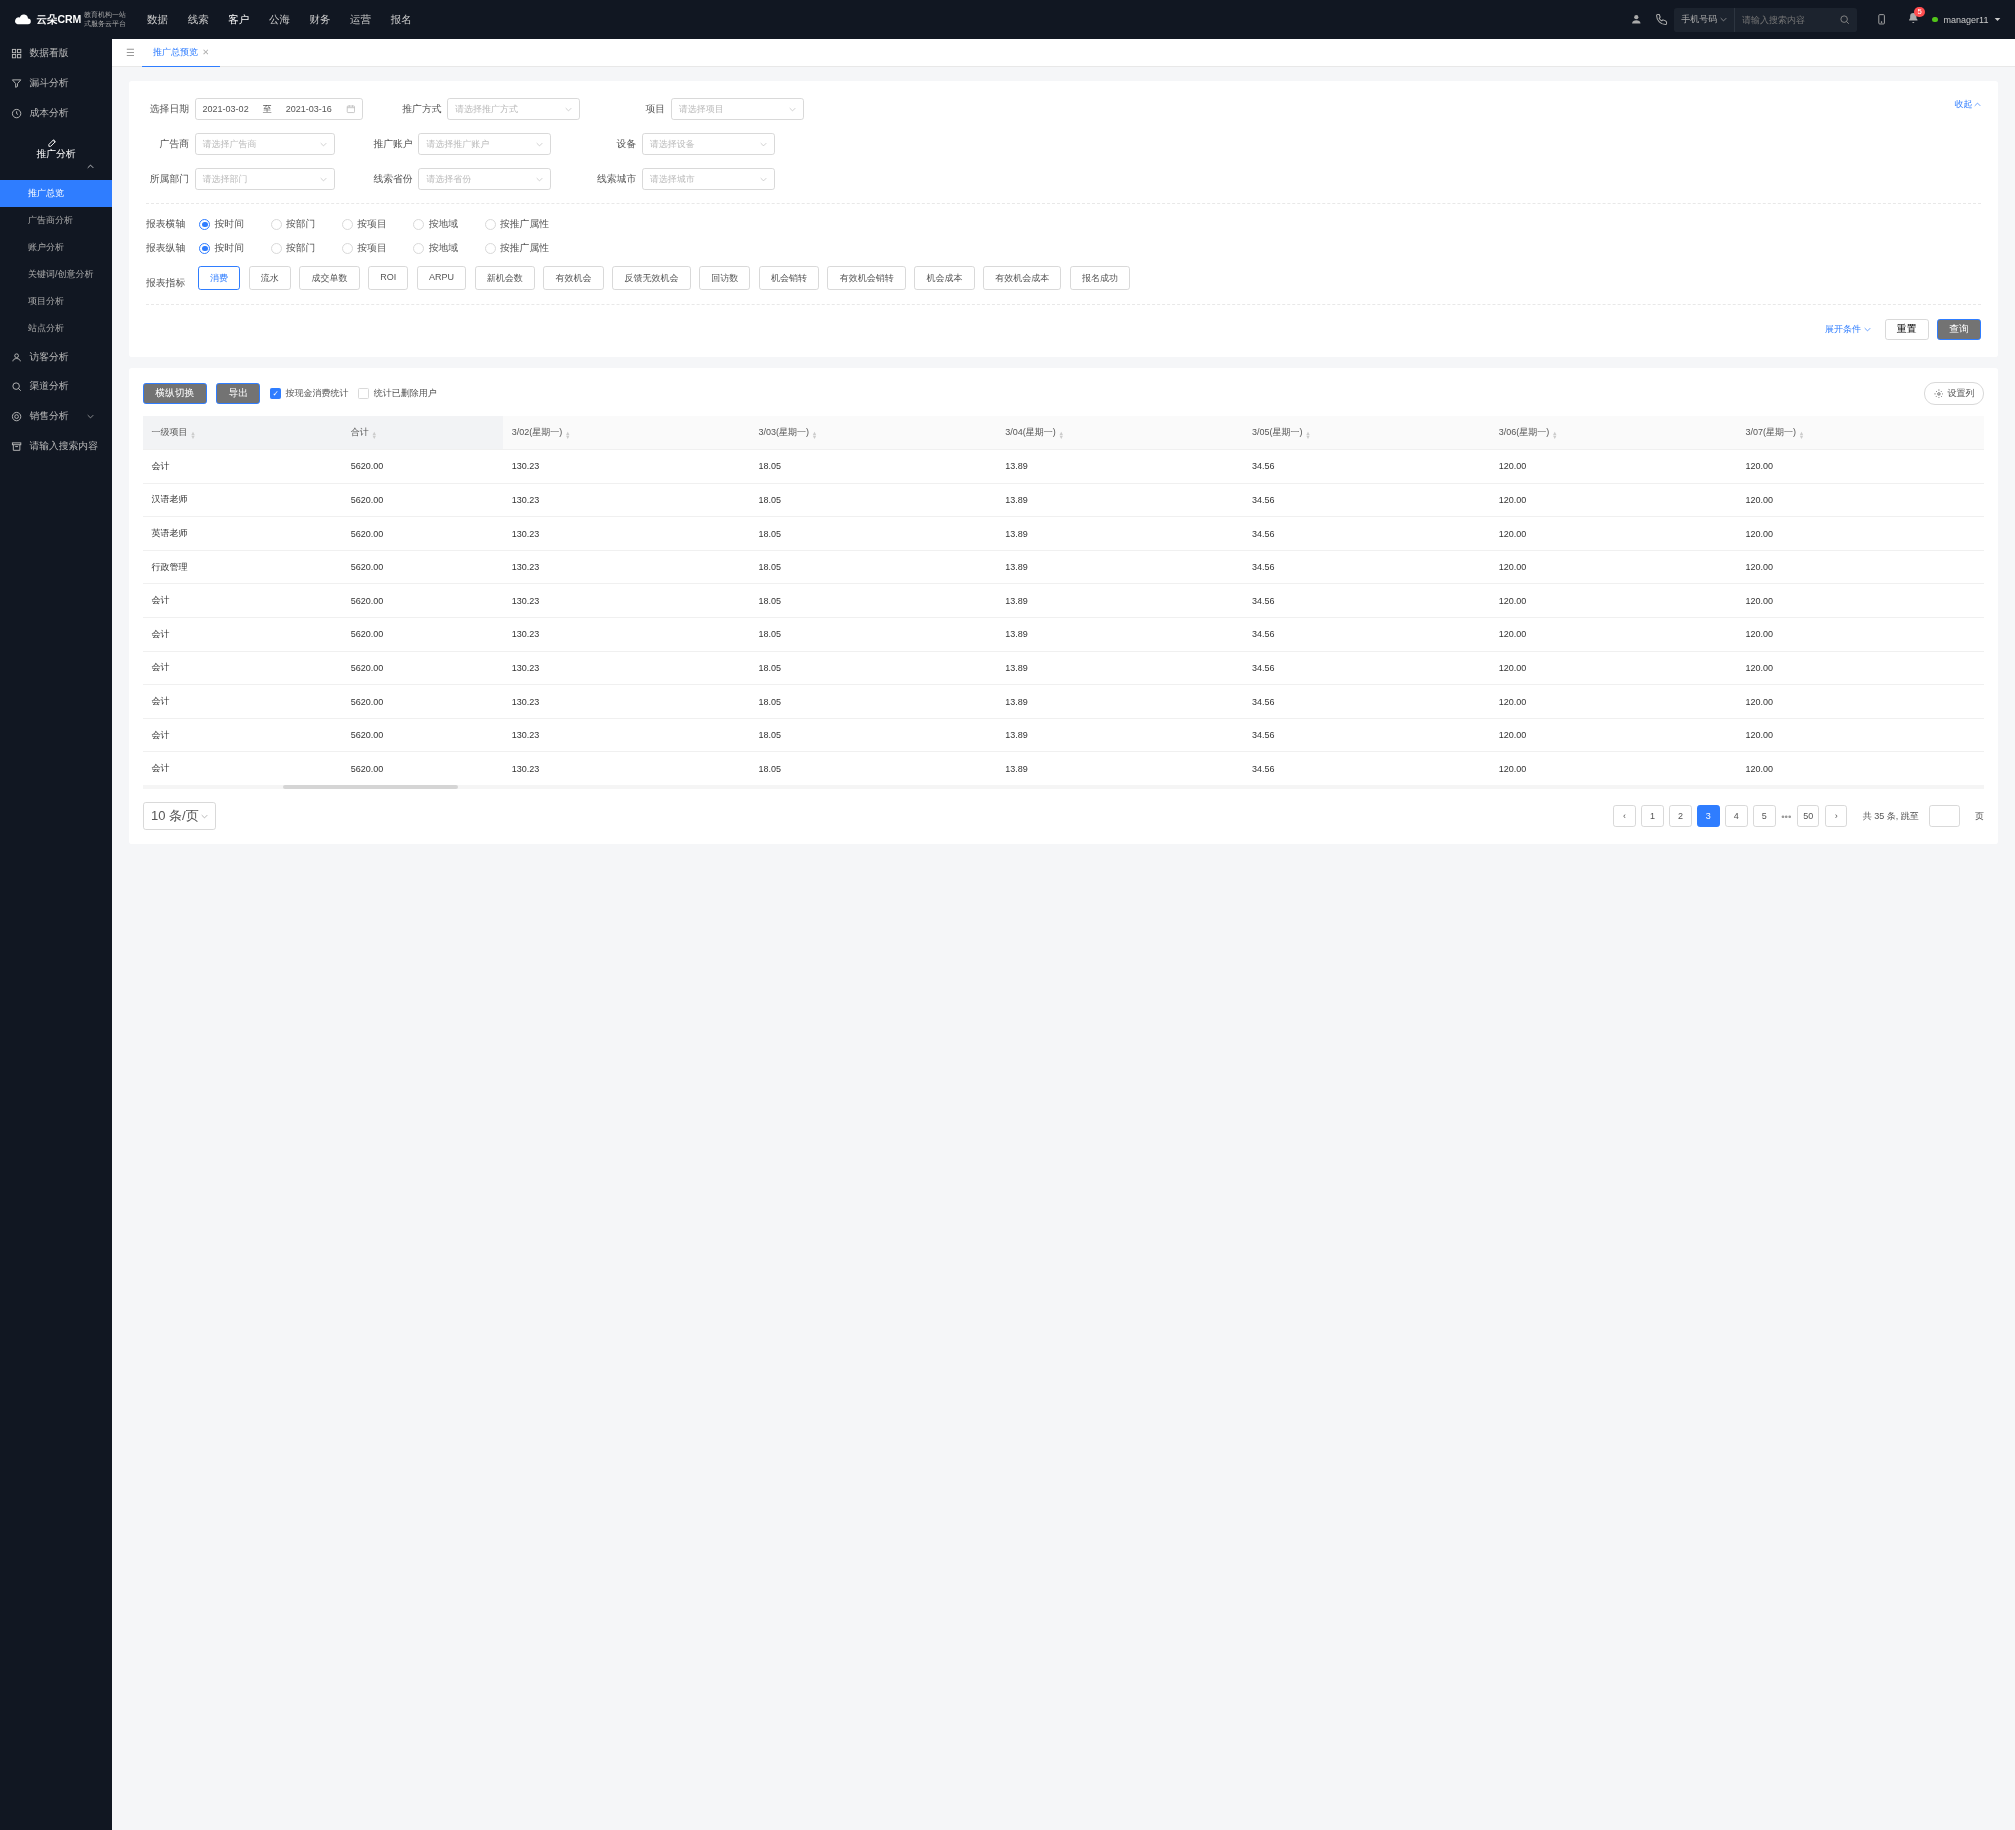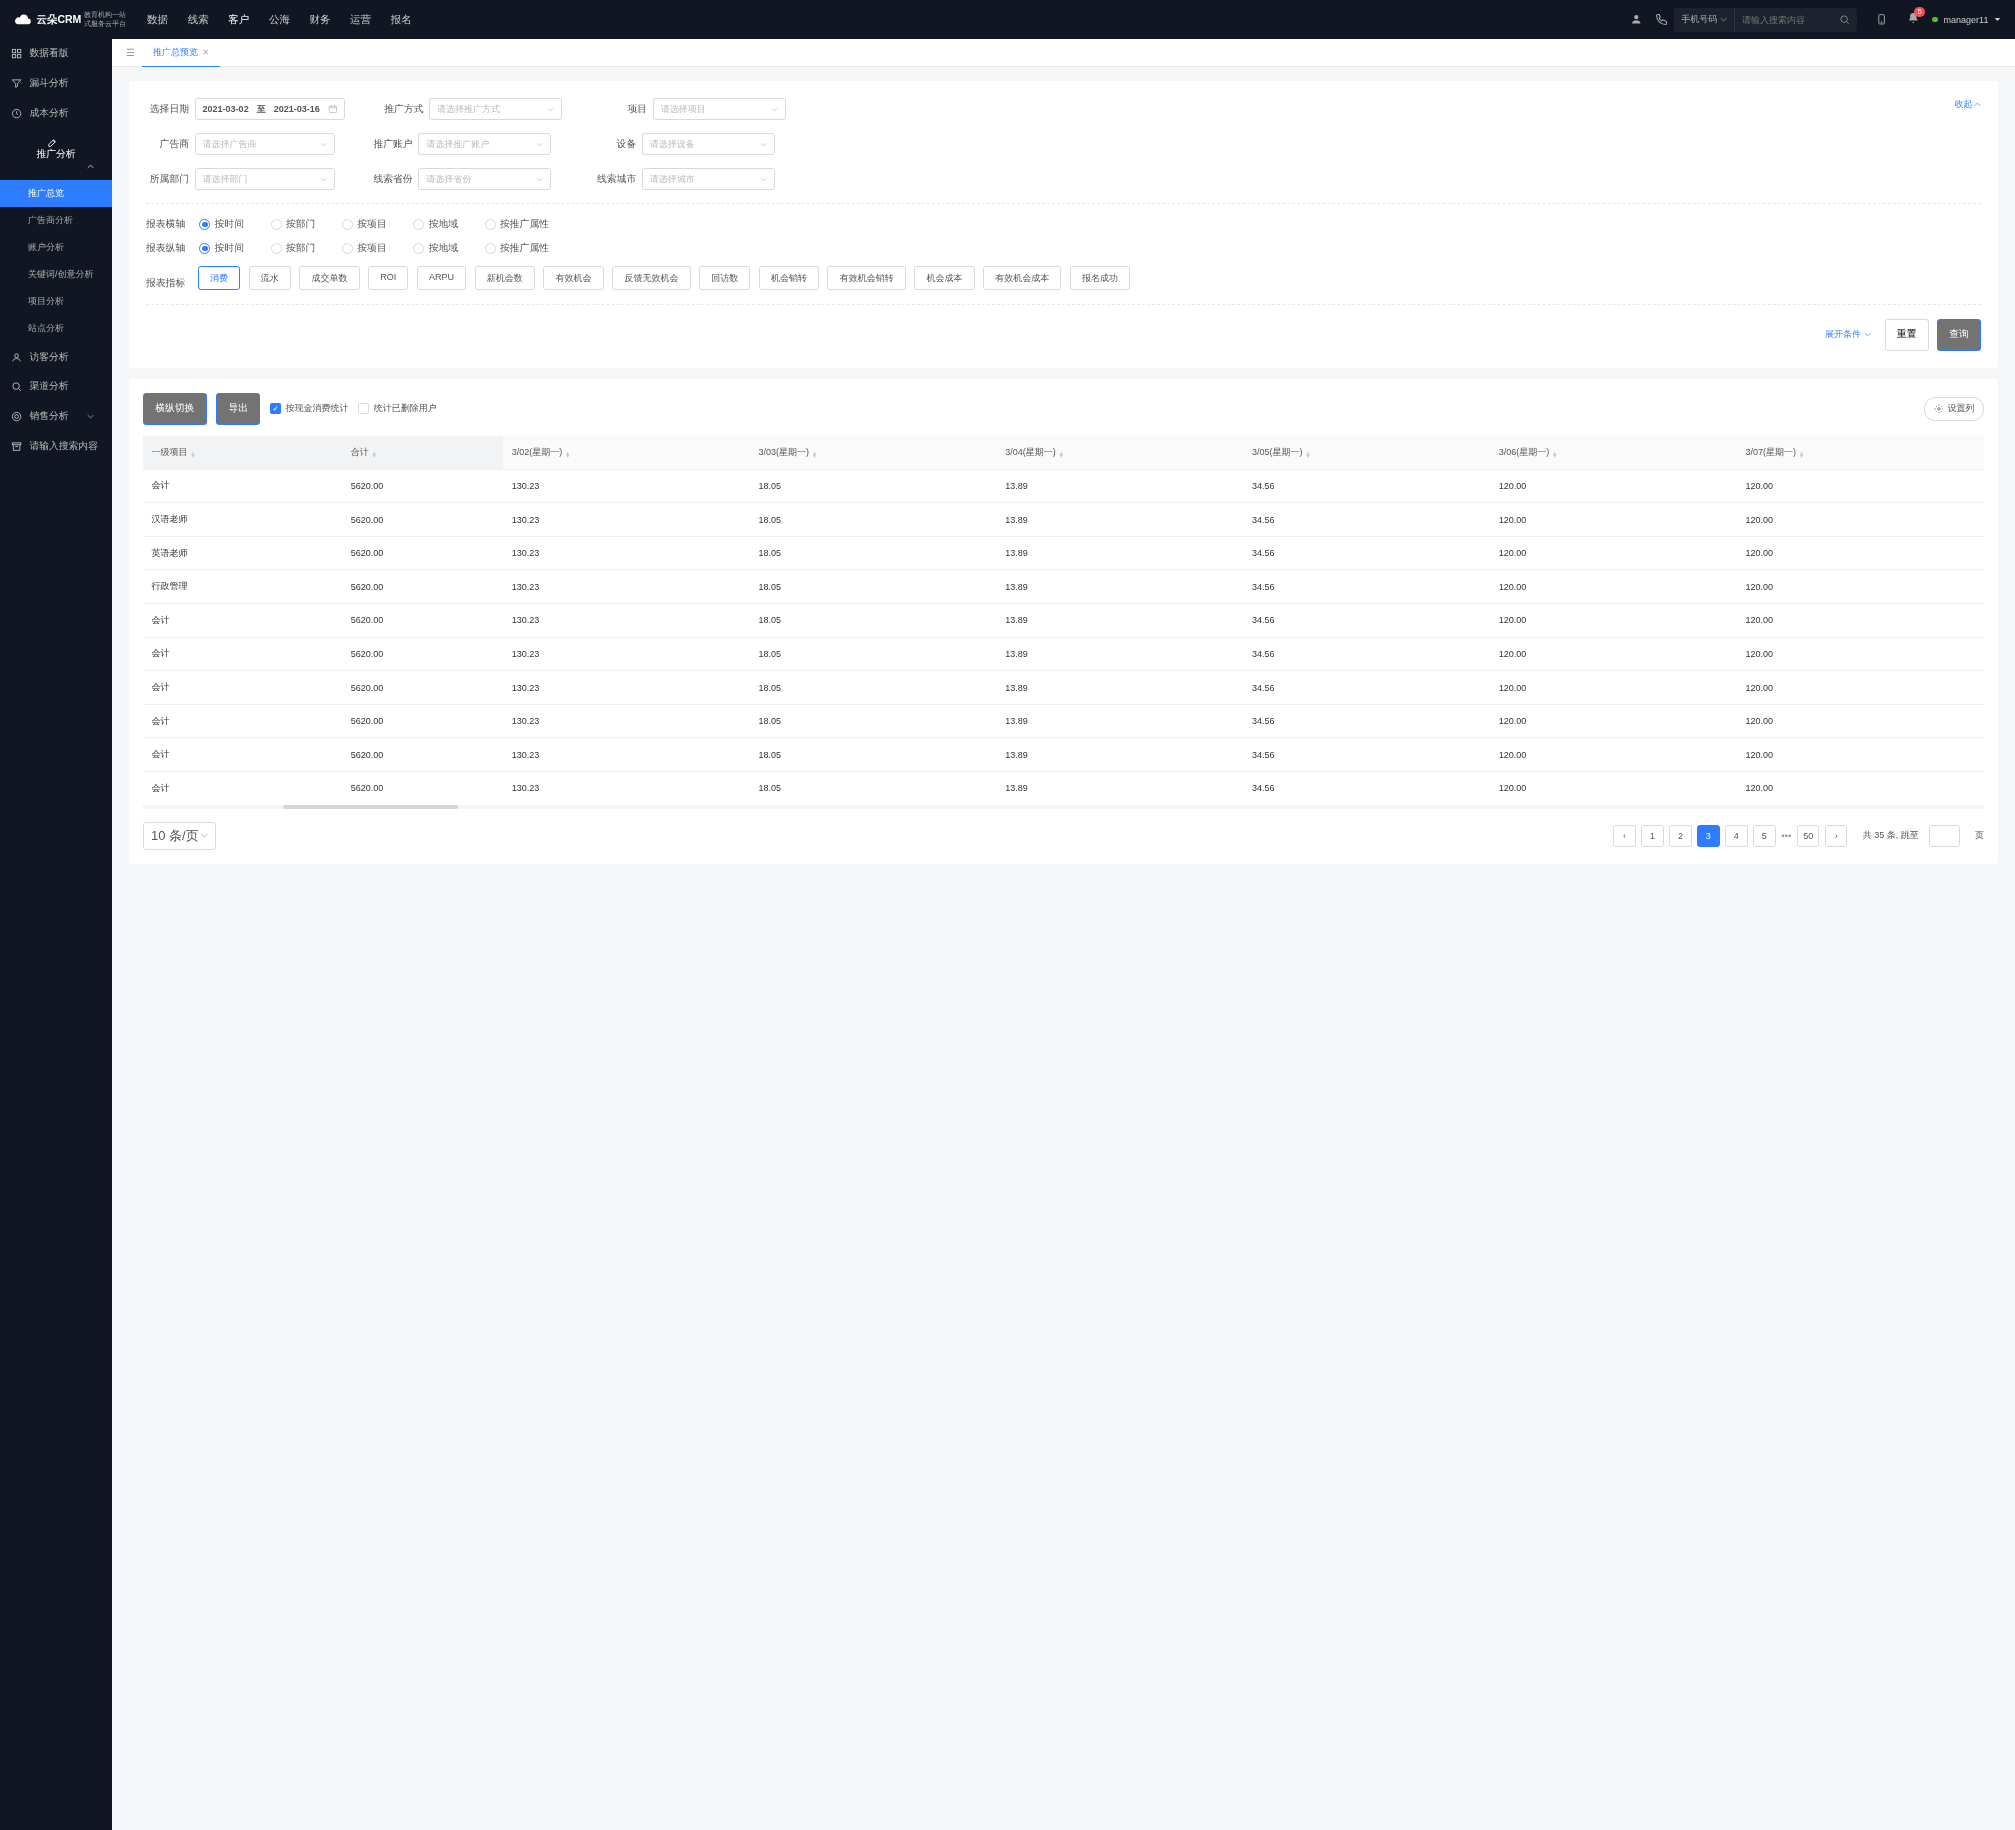--- a/index.html
+++ b/index.html
@@ -32,39 +32,39 @@
 .tabs-menu{padding:0 7px;color:#999;}
 .tab{padding:0 11.2px;height:28px;display:flex;align-items:center;gap:4.2px;border-bottom:1.4px solid #2f7dff;color:#2f7dff;font-size:9px;}
 .tab-close{color:#aaa;cursor:pointer;font-size:8.4px;}
 .content{padding:14px 17px;overflow:auto;flex:1;}
 .filters{background:#fff;border-radius:2.8px;padding:17px;position:relative;}
 .filter-row{display:flex;gap:35px;margin-bottom:12.6px;}
 .filter-item{display:flex;align-items:center;}
 .filter-label{width:43px;text-align:right;margin-right:5.6px;color:#555;font-size:9.8px;}
 .filter-label.wide{width:50px;}
 .input-like{height:22.4px;border:0.7px solid #d9d9d9;border-radius:2.8px;padding:0 7px;display:flex;align-items:center;min-width:133px;color:#bbb;font-size:9px;justify-content:space-between;background:#fff;}
-.date-input{min-width:140px;color:#555;gap:8px;font-weight:bold;}
+.date-input{min-width:140px;color:#555;gap:14px;}
 .collapse-link{position:absolute;right:17px;top:17px;color:#2f7dff;font-size:9px;cursor:pointer;display:flex;align-items:center;gap:1.4px;}
 .divider{border-top:0.7px dashed #e8e8e8;margin:5.6px 0 14px;}
 .axis-row{display:flex;align-items:center;margin-bottom:11.2px;gap:11.2px;}
 .axis-label{width:42px;color:#555;font-size:9.8px;}
 .radio-group{display:flex;gap:26.6px;}
 .radio{display:flex;align-items:center;gap:4.2px;cursor:pointer;font-size:9.8px;color:#555;}
 .radio-circle{width:11.2px;height:11.2px;border:0.7px solid #d9d9d9;border-radius:50%;display:flex;align-items:center;justify-content:center;}
 .radio.checked .radio-circle{border-color:#2f7dff;}
 .radio.checked .radio-circle::after{content:"";width:5.6px;height:5.6px;background:#2f7dff;border-radius:50%;}
 .metrics-row{display:flex;align-items:flex-end;gap:9.8px;margin-bottom:8.4px;}
 .metrics-label{width:42px;color:#555;font-size:9.8px;padding-top:4.2px;}
 .chips{display:flex;flex-wrap:wrap;gap:8.4px;}
 .chip{border:0.7px solid #d9d9d9;border-radius:2.8px;padding:4.2px 11.2px;font-size:9px;color:#555;cursor:pointer;}
 .chip.active{border-color:#2f7dff;color:#2f7dff;}
 .dashed-divider{border-top:0.7px dashed #e8e8e8;margin:14px 0;}
 .actions-row{display:flex;justify-content:flex-end;align-items:center;gap:8.4px;}
 .expand-link{color:#2f7dff;font-size:9px;cursor:pointer;display:flex;align-items:center;gap:2.8px;margin-right:5.6px;}
-.btn{height:32px;padding:0 11.2px;border:0.7px solid #d9d9d9;border-radius:2.8px;background:#fff;cursor:pointer;font-size:9.8px;}
+.btn{height:21px;padding:0 11.2px;border:0.7px solid #d9d9d9;border-radius:2.8px;background:#fff;cursor:pointer;font-size:9.8px;}
 .btn-primary{background:#737373;border-color:#2f7dff;color:#fff;}
 .table-panel{background:#fff;border-radius:2.8px;padding:14px;margin-top:11.2px;}
 .table-toolbar{display:flex;align-items:center;gap:9.8px;margin-bottom:11.2px;}
 .checkbox{display:flex;align-items:center;gap:4.2px;cursor:pointer;font-size:9px;color:#555;}
 .checkbox-box{width:11.2px;height:11.2px;border:0.7px solid #d9d9d9;border-radius:1.4px;display:flex;align-items:center;justify-content:center;}
 .checkbox.checked .checkbox-box{background:#2f7dff;border-color:#2f7dff;color:#fff;font-size:7.7px;}
 .cols-btn{margin-left:auto;display:flex;align-items:center;gap:4.2px;border:0.7px solid #d9d9d9;border-radius:11px;padding:4.2px 8.4px;font-size:9px;color:#555;cursor:pointer;}
 .data-table{width:100%;border-collapse:collapse;}
 .data-table th,.data-table td{padding:9.8px 8.4px;text-align:left;font-size:9px;border-bottom:0.7px solid #f0f0f0;}
 .data-table thead th{background:#fafafa;color:#555;font-weight:500;}

